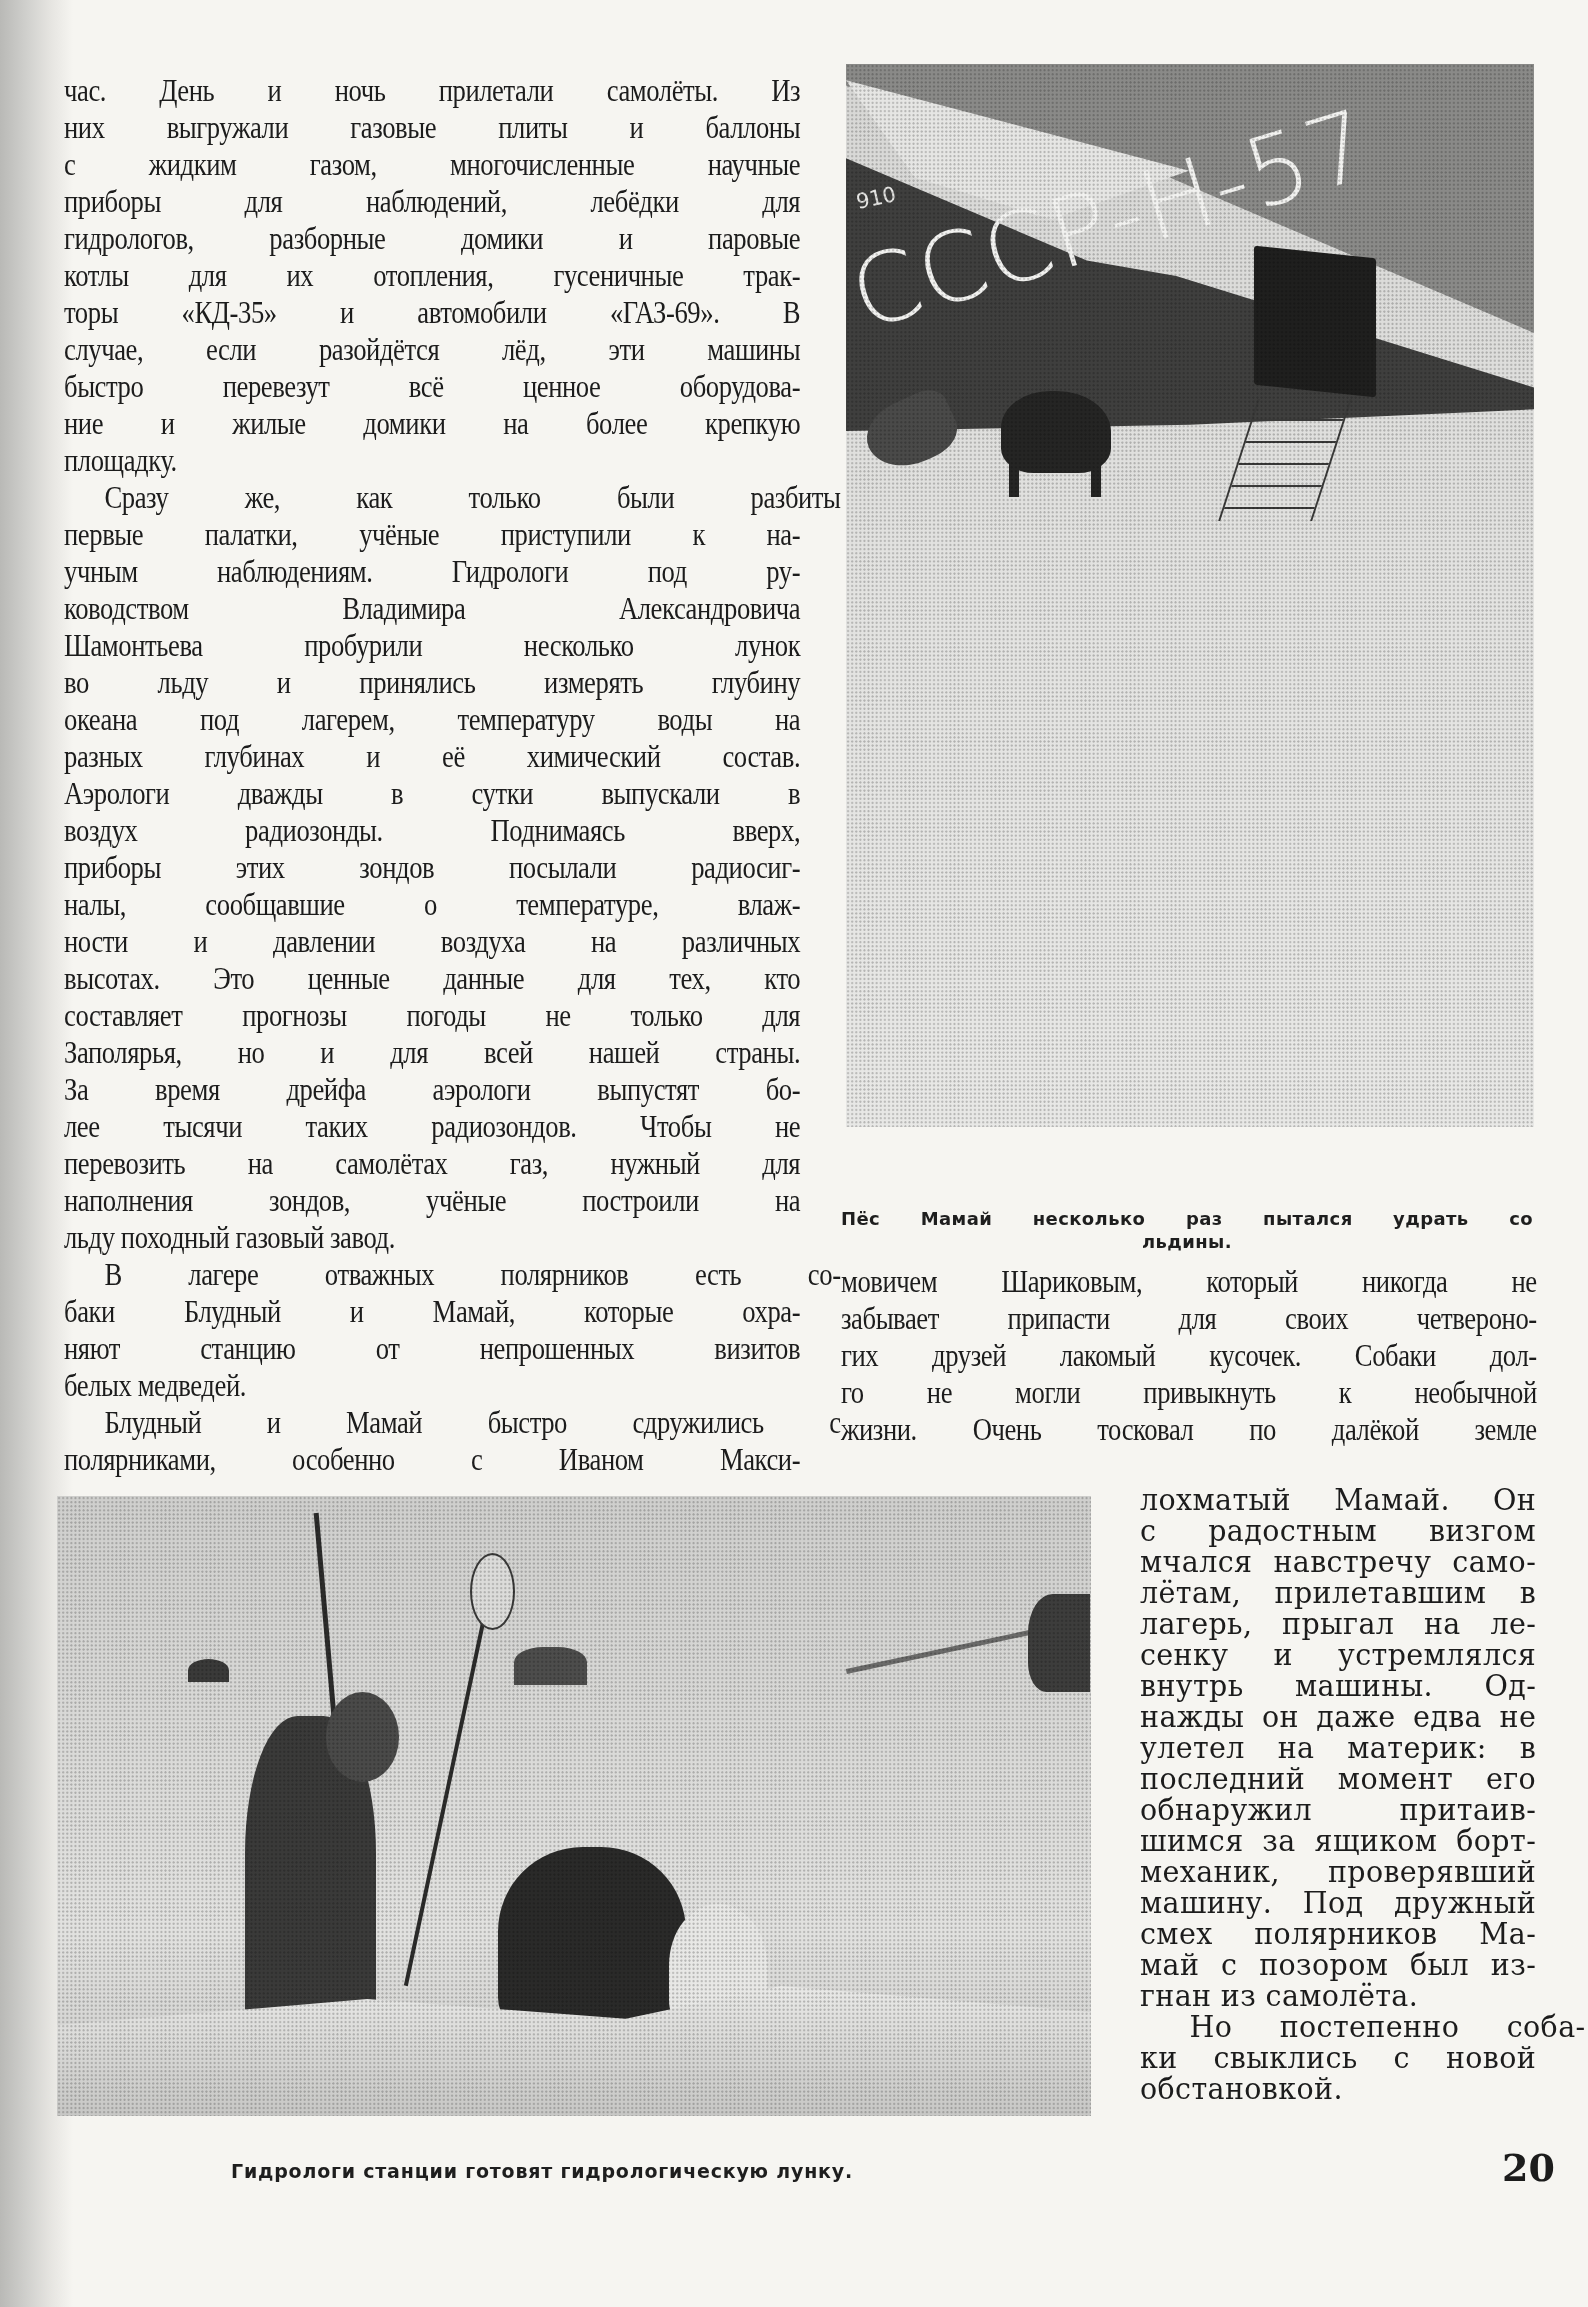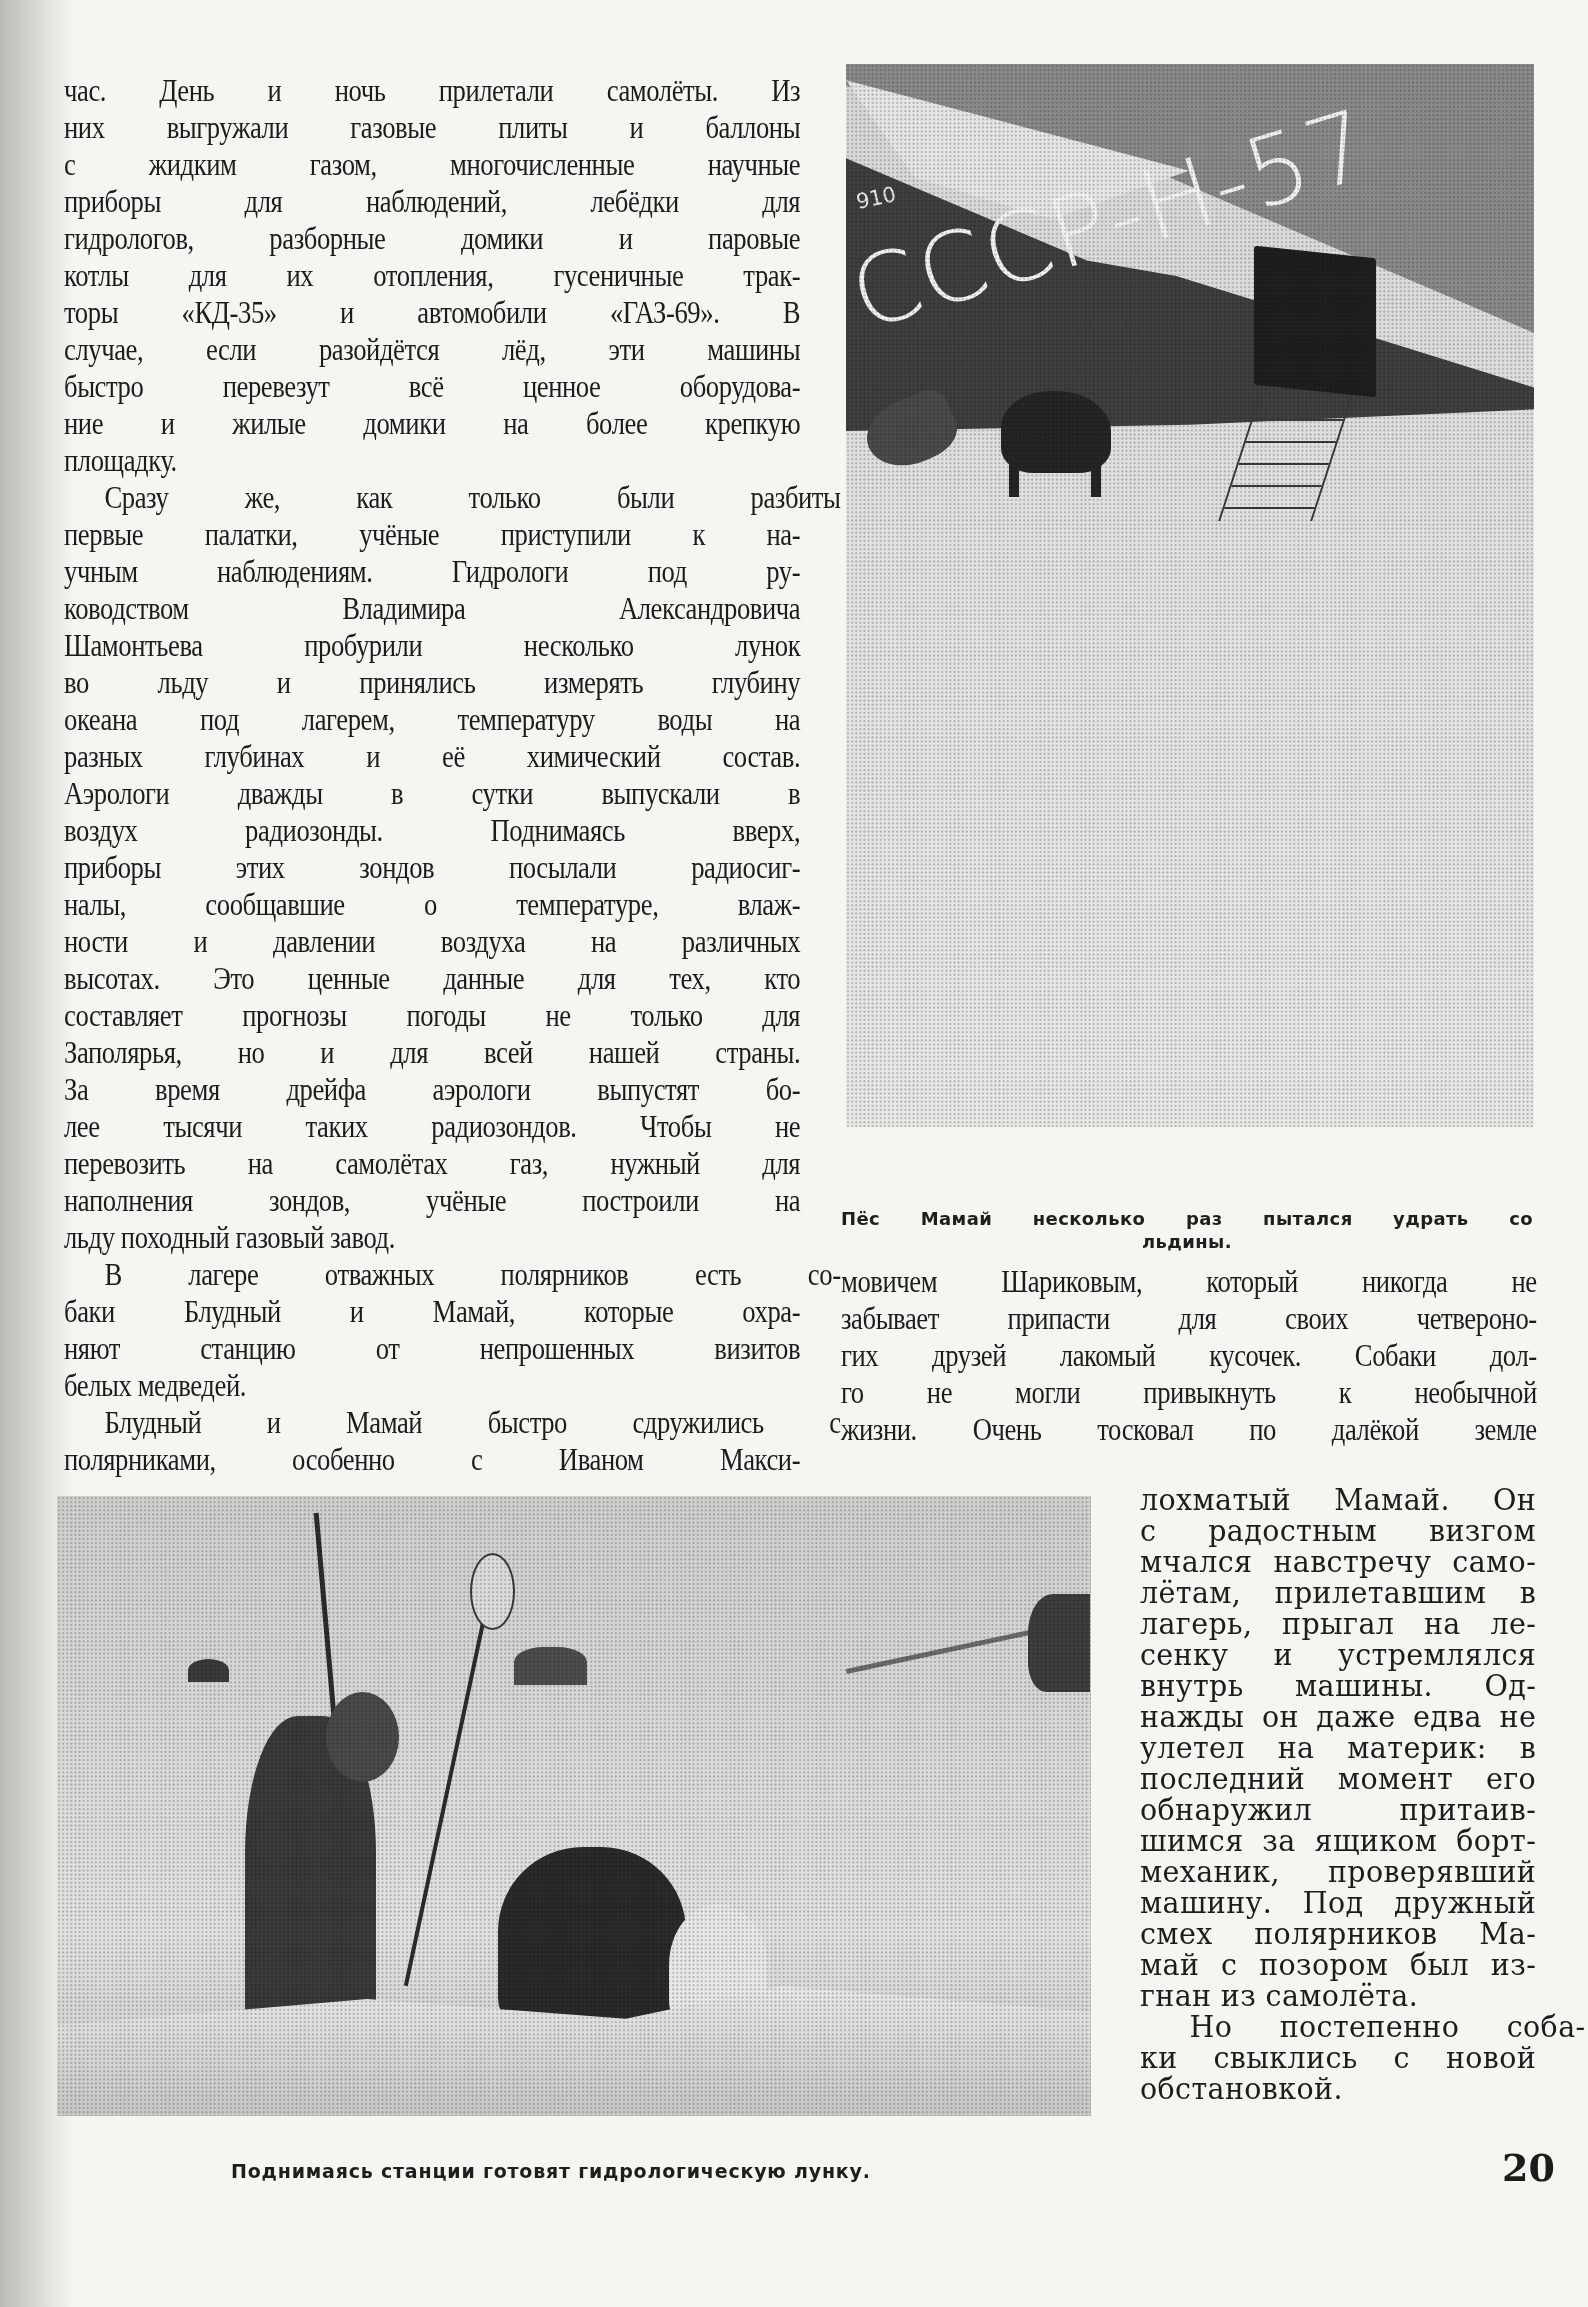--- a/index.html
+++ b/index.html
@@ -242,16 +242,16 @@
   <div class="pole1"></div>
   <div class="net-pole"></div>
   <div class="net"></div>
   <div class="person1"></div>
   <div class="hood1"></div>
   <div class="person2"></div>
   <div class="person3"></div>
   <div class="ice"></div>
 </div>
 
-<div id="caption-hydro" class="caption">Поднимаясь станции готовят гидрологическую лунку.</div>
+<div id="caption-hydro" class="caption">Гидрологи станции готовят гидрологическую лунку.</div>
 
 <div id="page-number">20</div>
 
 
 </body></html>

